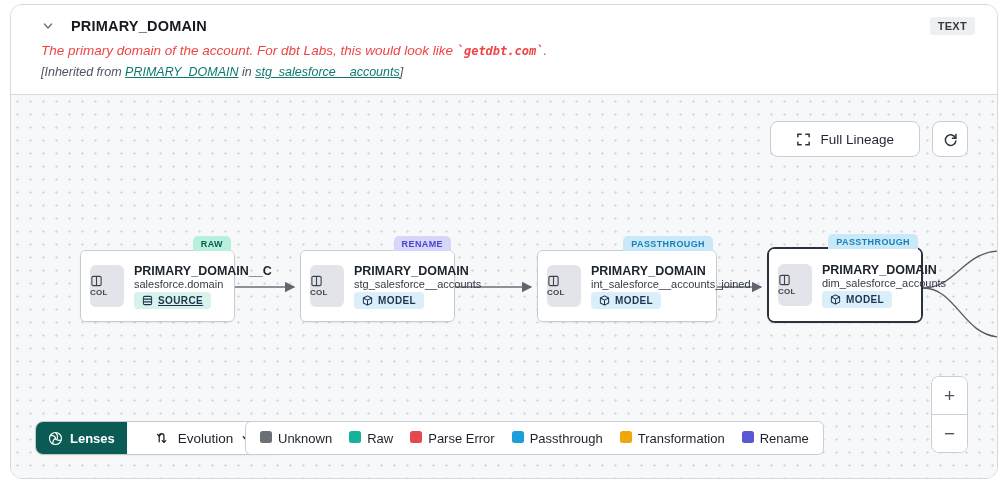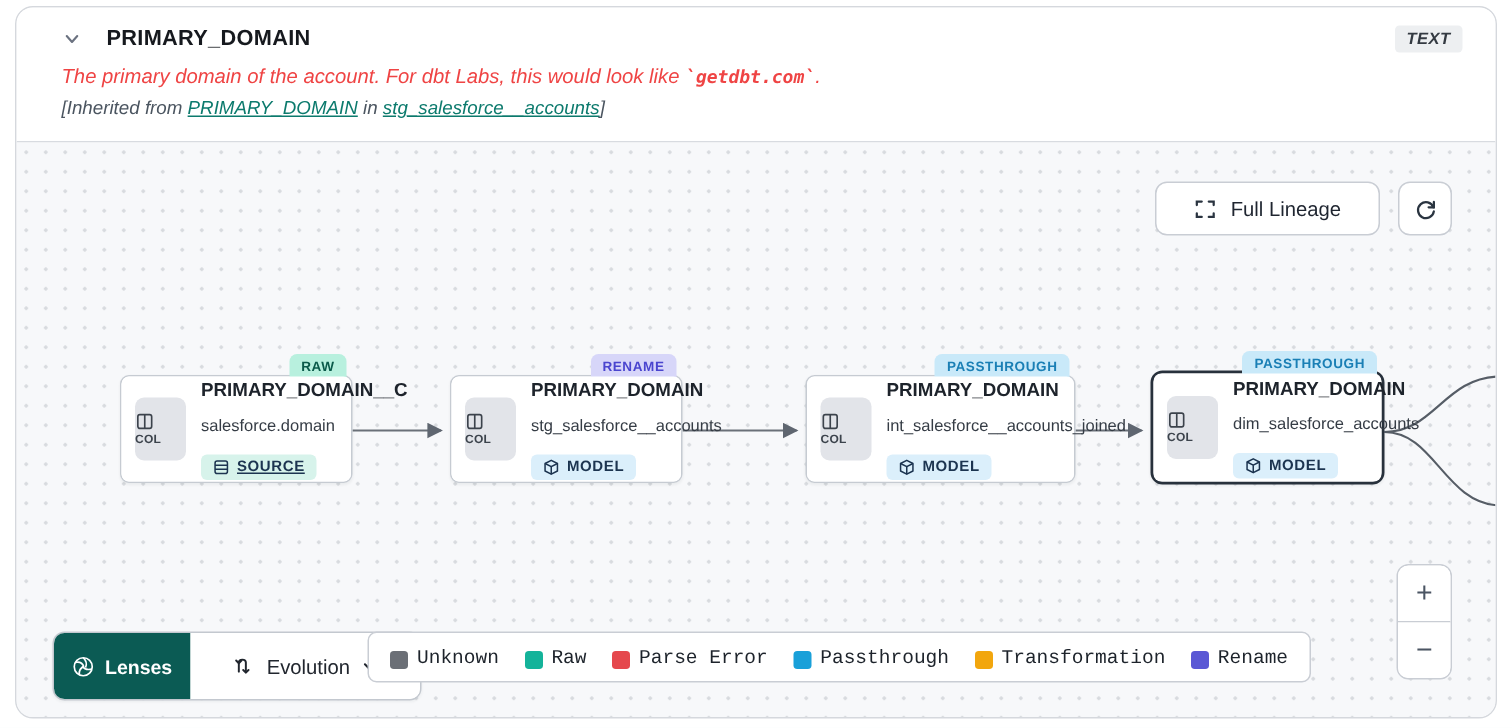--- a/index.html
+++ b/index.html
@@ -6,21 +6,21 @@
   html,body { width:1008px; height:485px; background:#ffffff; font-family:"Liberation Sans","DejaVu Sans",sans-serif; }
   .panel {
     position:absolute; left:10px; top:4px; width:988px; height:475px;
     background:#fff; border:1px solid #d5d8dd; border-radius:12px; overflow:hidden;
   }
   
   .hdr { position:relative; height:90px; background:#fff; border-bottom:1px solid #d8dbe0; }
   .hdr-row { display:flex; align-items:center; padding:12px 22px 0 28px; }
   .chev-btn { width:18px; height:18px; display:flex; align-items:center; justify-content:center; color:#6b7280; cursor:pointer; }
   .hdr-title { margin-left:14px; font-size:14.5px; font-weight:bold; color:#16191e; letter-spacing:.2px; }
-  .type-pill { margin-left:auto; background:#edeff1; color:#343a42; font-size:11px; font-weight:bold; padding:3px 8px; border-radius:3px; letter-spacing:.3px;font-style:italic; }
+  .type-pill { margin-left:auto; background:#edeff1; color:#343a42; font-size:11px; font-weight:bold; padding:3px 8px; border-radius:3px; letter-spacing:.3px; }
   .desc { padding:8px 22px 0 30px; font-style:italic; font-size:13.5px; color:#ef4444; }
   .desc .code { font-family:"DejaVu Sans Mono","Liberation Mono",monospace; font-weight:bold; font-size:12px; }
   .inherit { padding:7px 22px 0 30px; font-style:italic; font-size:12.5px; color:#4b5560; }
   .inherit a { color:#0c7a6d; text-decoration:underline; cursor:pointer; }
   
   .canvas {
     position:absolute; left:0; top:90px; width:986px; height:384px;
     background:#f7f8fa;
     background-image:radial-gradient(circle, #d7dade 1px, rgba(0,0,0,0) 1.3px);
     background-size:13px 13px;
@@ -31,30 +31,30 @@
   .full-lineage { position:absolute; top:26px; right:77px; }
   .icon-btn { position:absolute; width:36px; height:36px; padding:0; justify-content:center; display:flex; align-items:center; background:#fff; border:1px solid #c9cdd4; border-radius:8px; cursor:pointer; }
   .refresh { top:26px; right:29px; }
   
   .node { position:absolute; height:72px; background:#fff; border:1px solid #c6cbd2; border-radius:6px; box-shadow:0 1px 2px rgba(20,30,40,.06); cursor:pointer; }
   .node.selected { border:2px solid #28313c; border-radius:8px; height:76px; }
   .node-tag { position:absolute; top:-15px; right:3px; font-size:9px; font-weight:bold; letter-spacing:.4px; padding:3px 8px 10px 8px; border-radius:5px; z-index:0; }
   .node-body { position:relative; z-index:1; height:100%; display:flex; align-items:center; padding:0 10px 0 9px; gap:10px; background:#fff; border-radius:5px; }
   .col-badge { flex:0 0 auto; background:#e2e4e9; border-radius:6px; width:34px; height:42px; display:flex; flex-direction:column; align-items:flex-start; justify-content:center; gap:1px; color:#3c434c; }
   .col-badge span { font-size:8px; font-weight:bold; letter-spacing:.2px; }
-  .node-info { display:flex; flex-direction:column; gap:11px; min-width:0; }
+  .node-info { display:flex; flex-direction:column; gap:0; min-width:0; }
   .node-title { font-size:12.5px; font-weight:bold; color:#1d232b; white-space:nowrap; }
   .node-sub { font-size:11px; color:#353c45; white-space:nowrap; }
   .res-badge { display:inline-flex; align-items:center; gap:5px; align-self:flex-start; margin-top:2px; font-size:10px; font-weight:bold; letter-spacing:.4px; color:#1c3450; padding:3px 8px; border-radius:4px; }
   
-  .lens-group { position:absolute; left:24px; top:326px; height:46px; display:flex; border-radius:8px; border:1px solid #c3c8cf; overflow:hidden; background:#fff; box-shadow:0 1px 2px rgba(20,30,40,.05); }
+  .lens-group { position:absolute; left:24px; top:326px; height:34px; display:flex; border-radius:8px; border:1px solid #c3c8cf; overflow:hidden; background:#fff; box-shadow:0 1px 2px rgba(20,30,40,.05); }
   .lenses-seg { display:flex; align-items:center; gap:7px; background:#0b5b54; color:#fff; font-size:13px; font-weight:bold; padding:0 12px; cursor:pointer; }
   .lens-sel { display:flex; align-items:center; gap:8px; background:#fff; color:#21262e; font-size:13.5px; padding:0 28px; cursor:pointer; }
   .legend { position:absolute; left:234px; top:326px; height:34px; display:flex; align-items:center; gap:17px; background:#fff; border:1px solid #c9cdd4; border-radius:6px; padding:0 14px; }
-  .leg-item { display:flex; align-items:flex-end; gap:6px; font-size:13px; color:#1d232b;font-family:Liberation Mono, monospace; }
+  .leg-item { display:flex; align-items:flex-start; gap:6px; font-size:13px; color:#1d232b; }
   .swatch { width:12px; height:12px; border-radius:2.5px; }
   
   .zoomctl { position:absolute; right:29px; top:281px; width:37px; border:1px solid #c9cdd4; border-radius:8px; background:#fff; overflow:hidden; }
   .zoomctl button { display:block; width:100%; height:37px; background:#fff; border:none; font-size:19px; color:#4b5563; cursor:pointer; }
   .zoomctl .divider { height:1px; background:#c9cdd4; }
   svg { display:block; }
 </style>
 </head>
 <body>
 

